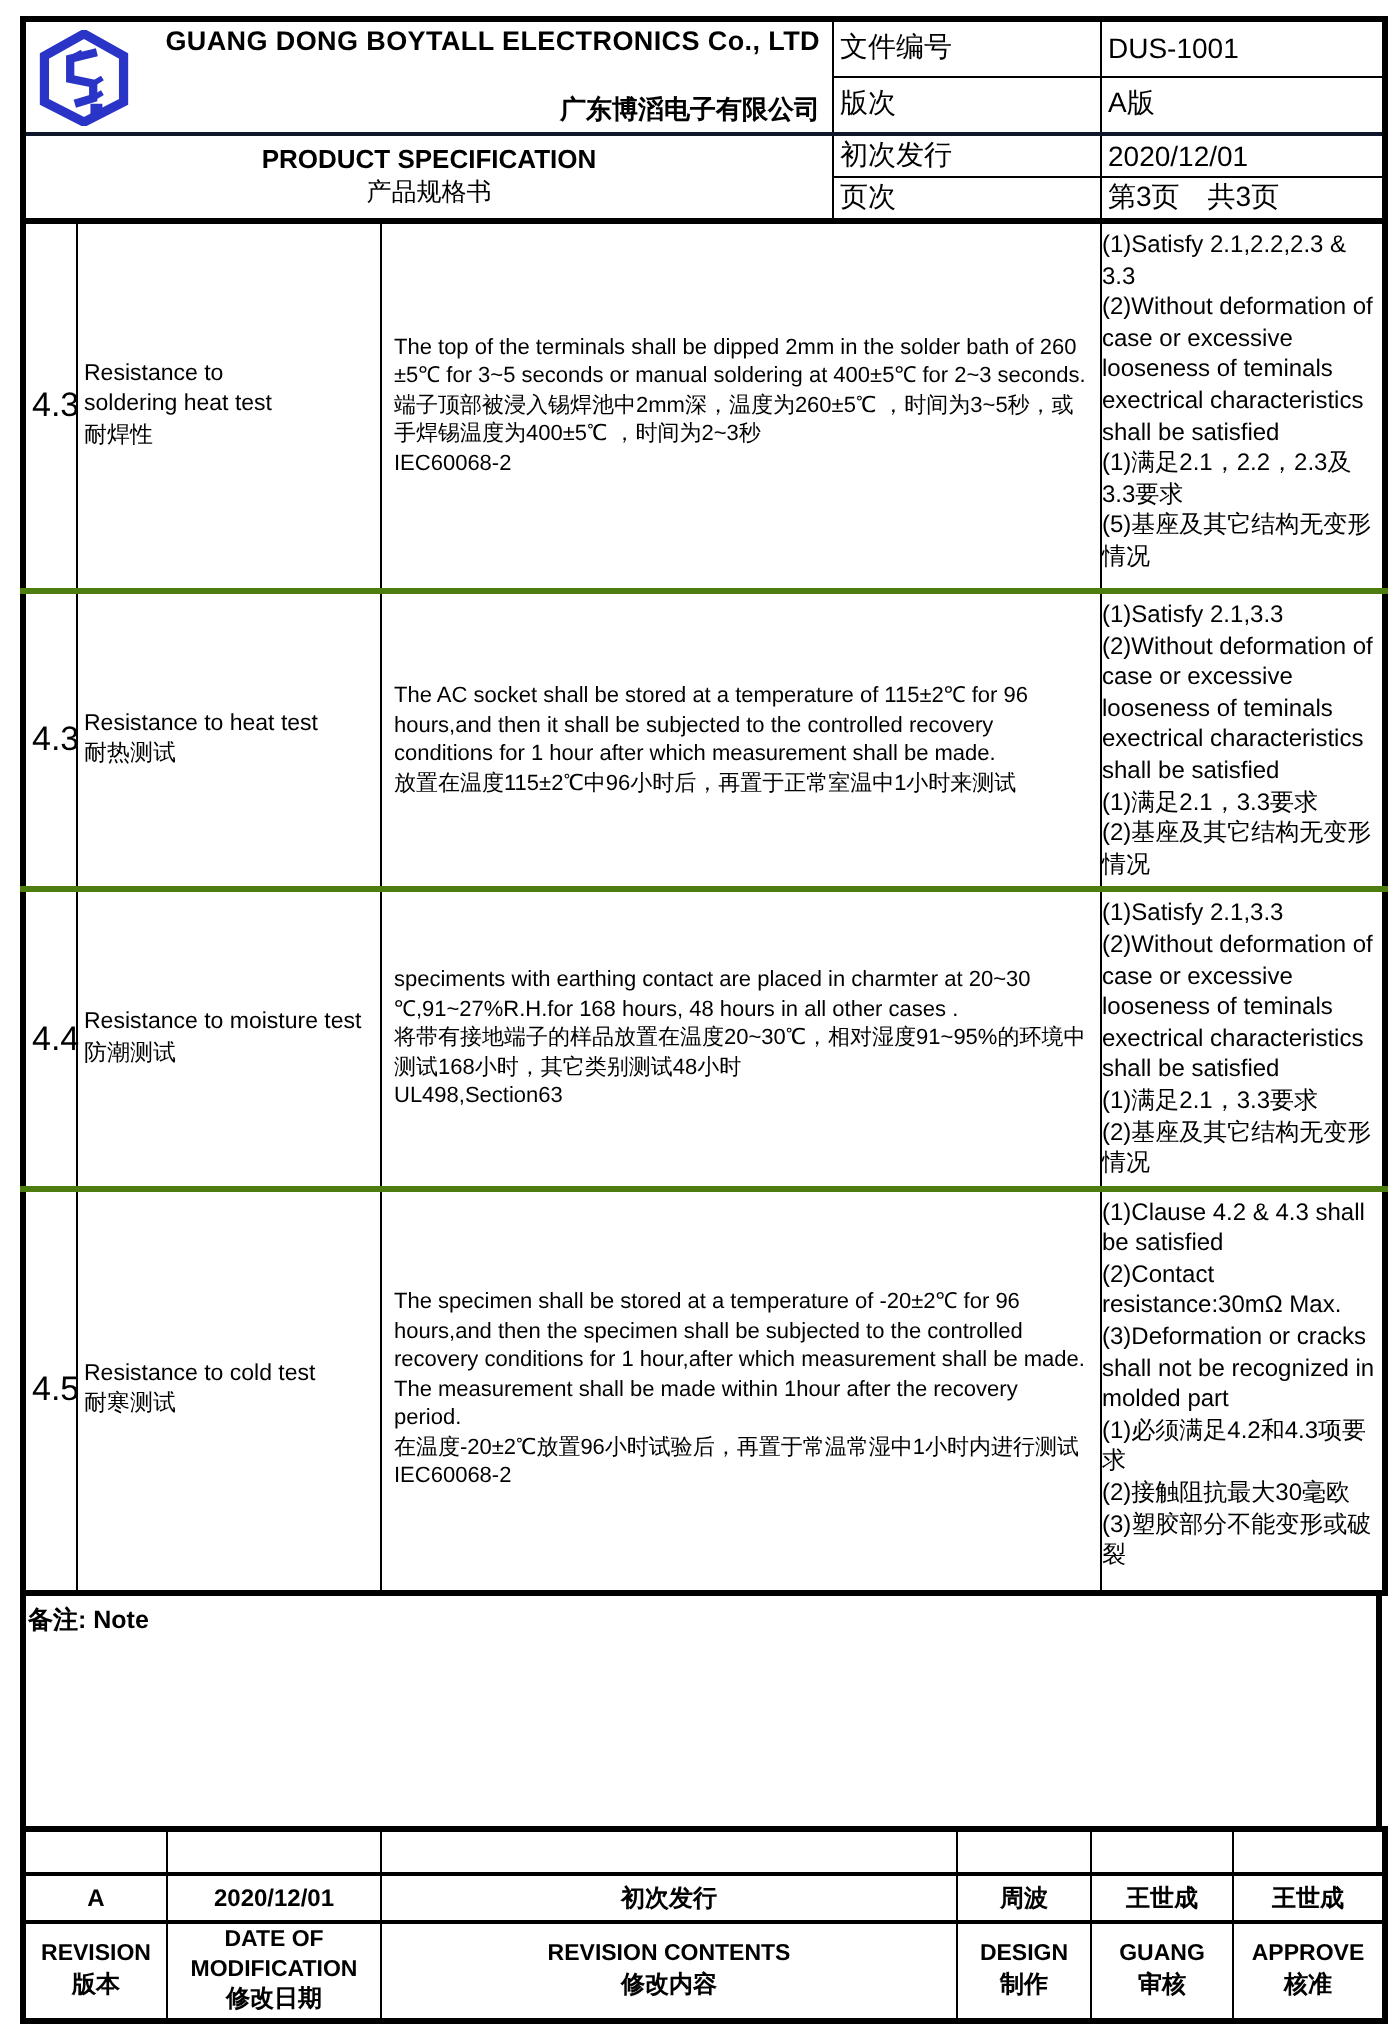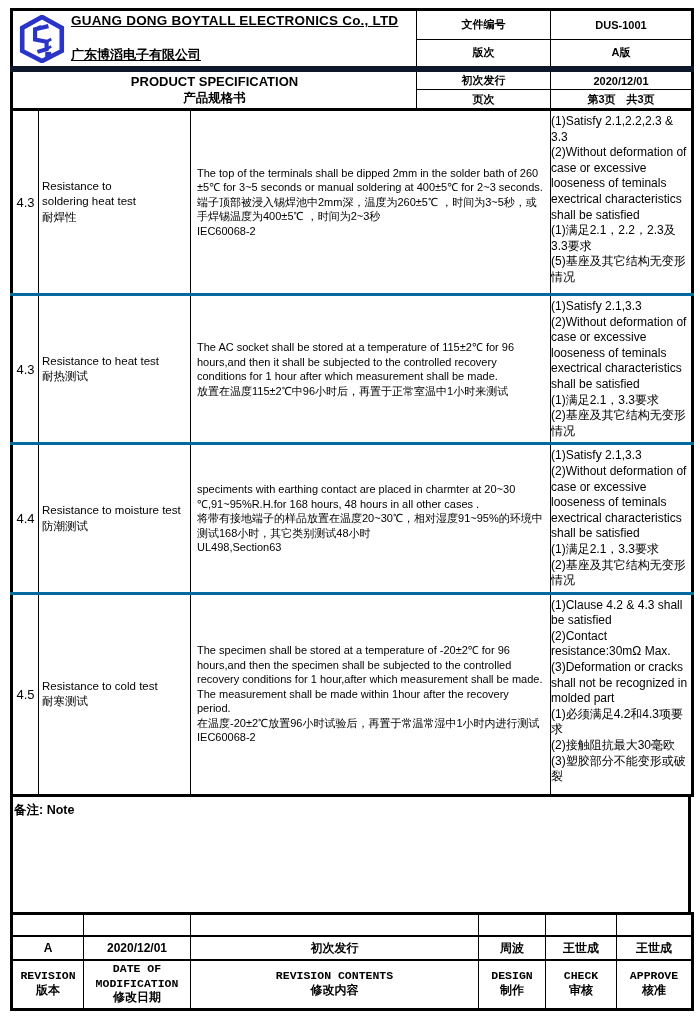--- a/index.html
+++ b/index.html
@@ -13,48 +13,48 @@
   table.sec { border-collapse:collapse; table-layout:fixed; width:681px; }
   .sec { border:3px solid #000; }
   .sec + .sec { margin-top:-3px; }
 
   td { border:1px solid #000; vertical-align:middle; padding:1px 3px; }
 
   
   .company-cell { padding:2px 6px; }
   .company-flex { display:flex; align-items:center; }
   .logo { flex:0 0 auto; width:46px; height:48px; margin-right:6px; }
-  .company-names { flex:1 1 auto; text-align:left;text-decoration:underline; }
+  .company-names { flex:1 1 auto; text-align:right; }
   .company-en { font-size:13.5px; font-weight:bold; letter-spacing:.2px; }
   .company-cn { font-size:13px; font-weight:bold; margin-top:18px; }
-  .meta-label, .meta-value { text-align:center; font-weight:bold; font-size:11px; white-space:pre-line; }
+  .meta-label, .meta-value { font-weight:normal; font-size:14px; white-space:pre-line; }
   .title-cell { text-align:center; }
   .title-en { font-size:13px; font-weight:bold; }
-  .title-cn { font-size:12.5px; font-weight:bold; margin-top:1px; }
+  .title-cn { font-size:12.5px; font-weight:normal; margin-top:1px; }
   tr.h24 { height:24px; } tr.h20 { height:20px; }
-  tr.thicktop td { border-top:6px solid #0f172a; }
-
-  
-  .spec-table tr.rsep td { border-top:3px solid #0369a1; }
-  .no-cell { text-align:center; font-size:13px; }
+  tr.thicktop td { border-top:2px solid #0f172a; }
+
+  
+  .spec-table tr.rsep td { border-top:3px solid #4d7c0f; }
+  .no-cell { text-align:center; font-size:17px; }
   .name-cell { font-size:11.5px; white-space:pre-line; line-height:1.35; }
   .desc-cell { font-size:11px; padding:4px 6px; white-space:pre-line; vertical-align:middle; line-height:1.32; }
   .crit-cell { font-size:12px; padding:3px 0; white-space:pre-line; vertical-align:top; line-height:1.3; }
   tr.sr1 { height:185px; } tr.sr2 { height:142px; } tr.sr3 { height:142px; } tr.sr4 { height:202px; }
 
   
   .note-box { height:121px; padding:3px 1px; }
   .note-label { font-size:12.5px; font-weight:bold; }
 
   
   .footer-table td { text-align:center; }
   tr.f-empty { height:23px; }
   tr.f-data { height:24px; }
   tr.f-data td { font-size:12px; font-weight:bold; border-top:2px solid #000; }
-  tr.f-head { height:45px;font-family:Liberation Mono, monospace; }
+  tr.f-head { height:45px; }
   tr.f-head td { border-top:2px solid #000; font-weight:bold; }
   .fh-en { font-size:11.5px; line-height:1.25; }
   .fh-cn { font-size:12px; line-height:1.3; }
 </style>
 </head>
 <body>
 
 <div class="doc">
 
   <table class="sec header-table">
@@ -132,21 +132,21 @@
 放置在温度115±2℃中96小时后，再置于正常室温中1小时来测试</td>
       <td class="crit-cell">(1)Satisfy 2.1,3.3
 (2)Without deformation of case or excessive looseness of teminals exectrical characteristics shall be satisfied
 (1)满足2.1，3.3要求
 (2)基座及其它结构无变形情况</td>
     </tr>
     <tr class="sr3 rsep">
       <td class="no-cell">4.4</td>
       <td class="name-cell">Resistance to moisture test
 防潮测试</td>
-      <td class="desc-cell">speciments with earthing contact are placed in charmter at 20~30 ℃,91~95%R.H.for 168 hours, 48 hours in all other cases .
+      <td class="desc-cell">speciments with earthing contact are placed in charmter at 20~30 ℃,91~27%R.H.for 168 hours, 48 hours in all other cases .
 将带有接地端子的样品放置在温度20~30℃，相对湿度91~95%的环境中测试168小时，其它类别测试48小时
 UL498,Section63</td>
       <td class="crit-cell">(1)Satisfy 2.1,3.3
 (2)Without deformation of case or excessive looseness of teminals exectrical characteristics shall be satisfied
 (1)满足2.1，3.3要求
 (2)基座及其它结构无变形情况</td>
     </tr>
     <tr class="sr4 rsep">
       <td class="no-cell">4.5</td>
       <td class="name-cell">Resistance to cold test
@@ -206,21 +206,21 @@
       </td>
       <td>
         <div class="fh-en">REVISION CONTENTS</div>
         <div class="fh-cn">修改内容</div>
       </td>
       <td>
         <div class="fh-en">DESIGN</div>
         <div class="fh-cn">制作</div>
       </td>
       <td>
-        <div class="fh-en">CHECK</div>
+        <div class="fh-en">GUANG</div>
         <div class="fh-cn">审核</div>
       </td>
       <td>
         <div class="fh-en">APPROVE</div>
         <div class="fh-cn">核准</div>
       </td>
     </tr>
   </tbody>
     </table>
 

